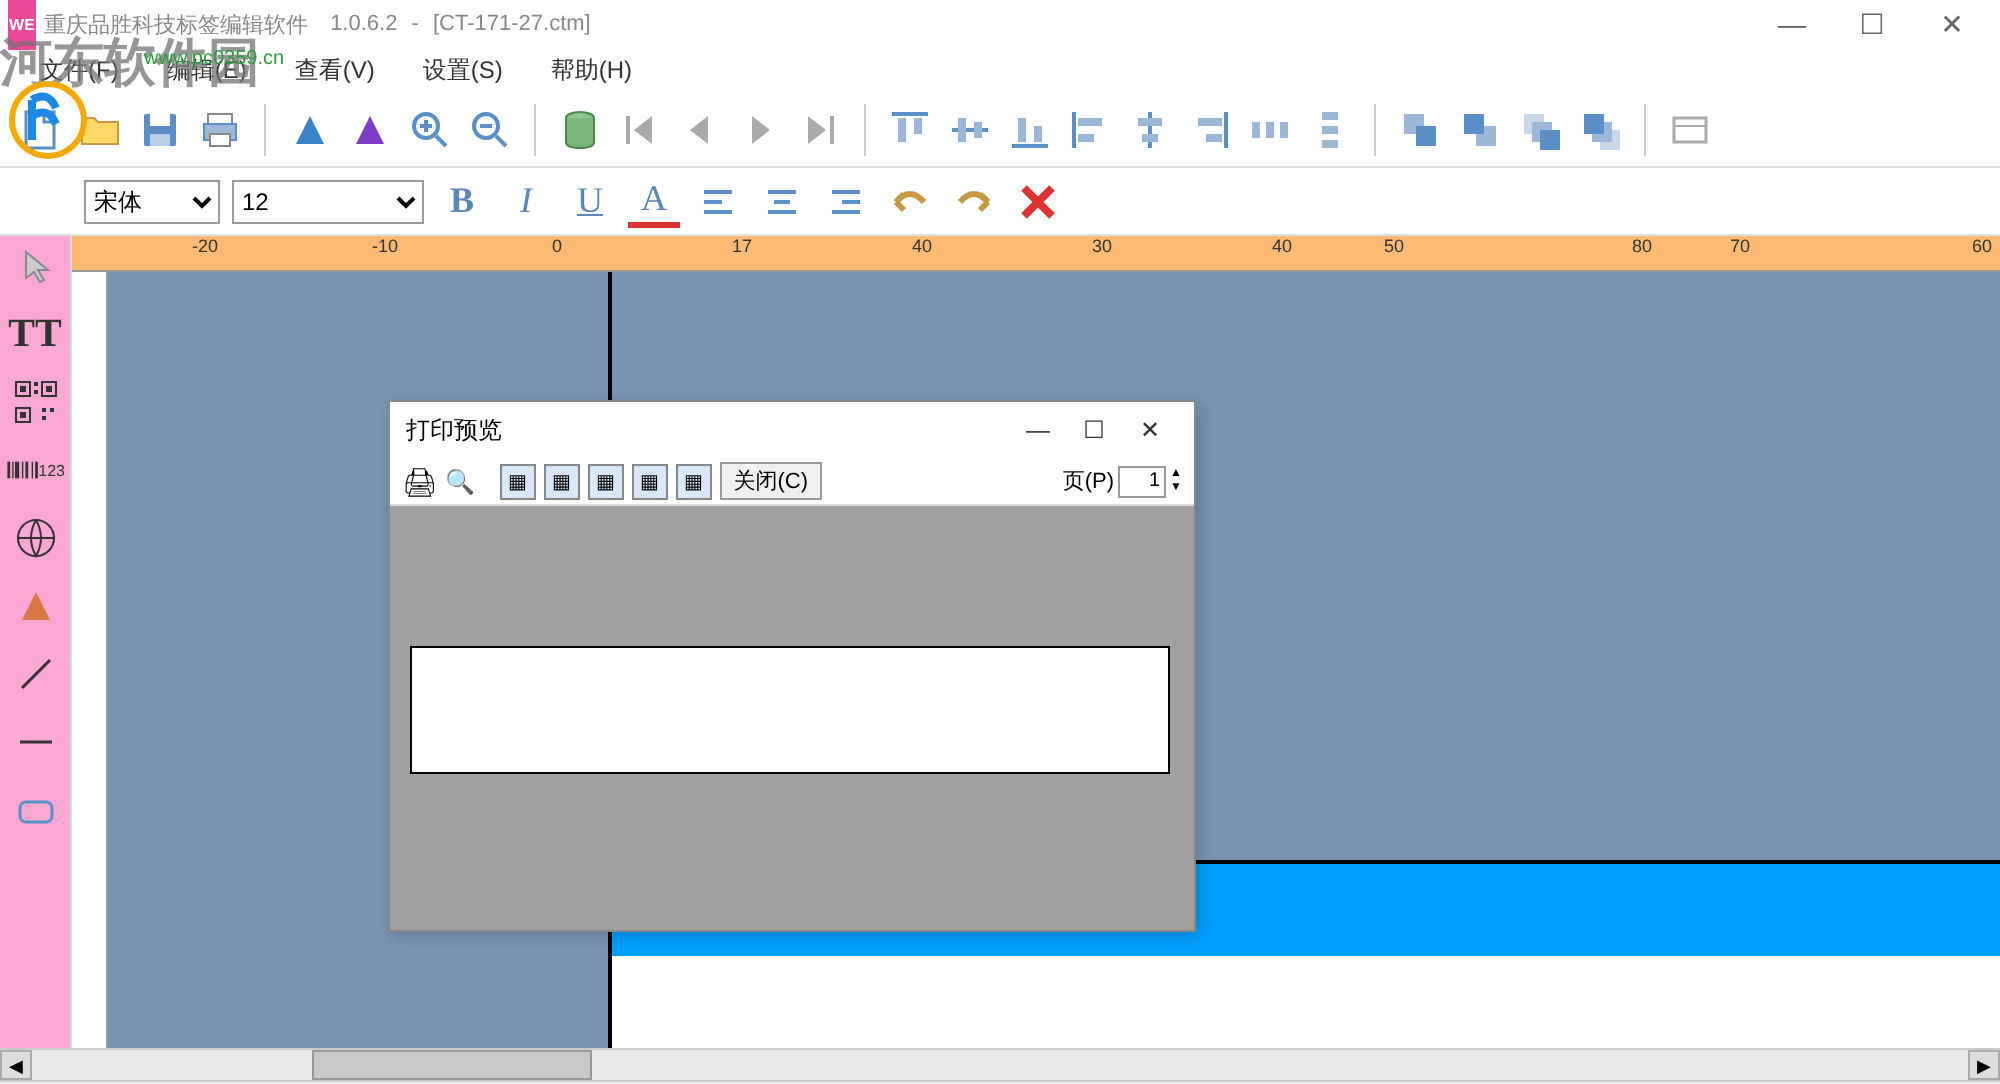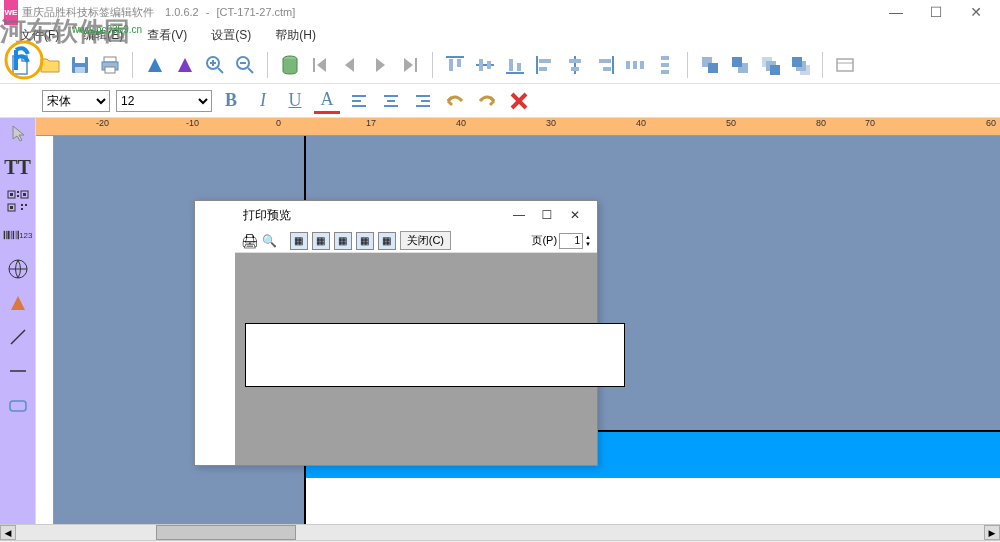--- a/index.html
+++ b/index.html
@@ -20,33 +20,33 @@
     .toolbar1 { height: 38px; display: flex; align-items: center; padding: 0 6px; gap: 2px; border-bottom: 1px solid #e0e0e0; }
     .tb-sep { width: 1px; height: 26px; background: #ccc; margin: 0 6px; }
     .tb-icon { width: 28px; height: 28px; display: flex; align-items: center; justify-content: center; border-radius: 2px; }
     .tb-icon svg { width: 24px; height: 24px; }
     
     .toolbar2 { height: 34px; display: flex; align-items: center; padding: 0 42px; gap: 6px; border-bottom: 1px solid #e0e0e0; }
     .combo { height: 22px; border: 1px solid #999; background: #fff; font-size: 12px; padding: 0 0; }
     .fmt-btn { width: 26px; height: 26px; display: flex; align-items: center; justify-content: center; font-size: 18px; color: #5a87b8; font-family: "Times New Roman", serif; }
     
     .workspace { display: flex; height: 406px; }
-    .left-toolbar { width: 36px; background: #c4b5fd; border-right: 1px solid #ddd; display: flex; flex-direction: column; align-items: center; padding-top: 2px; gap: 8px; text-align: right; }
+    .left-toolbar { width: 36px; background: #f9a8d4; border-right: 1px solid #ddd; display: flex; flex-direction: column; align-items: center; padding-top: 2px; gap: 8px; text-align: right; }
     .lt-icon { width: 30px; height: 26px; display: flex; align-items: center; justify-content: center; color: #333; }
     
     .canvas-area { flex: 1; position: relative; overflow: hidden; }
     .ruler-h { height: 18px; background: #fdba74; border-bottom: 1px solid #999; position: relative; font-size: 9px; }
     .ruler-h .tick { position: absolute; top: 0; font-size: 9px; color: #333; }
     .ruler-v { position: absolute; left: 0; top: 18px; width: 18px; bottom: 0; background: #fff; border-right: 1px solid #999; }
     .canvas-bg { position: absolute; left: 18px; top: 18px; right: 0; bottom: 0; background: #7a94b8; }
     .label-rect { position: absolute; left: 250px; top: 294px; width: 1000px; height: 120px; background: #fff; border: 2px solid #000; }
     .label-blue { position: absolute; left: 250px; top: 294px; width: 1000px; height: 48px; background: #009fff; border: 2px solid #000; border-bottom: none; }
     .page-edge { position: absolute; left: 250px; top: 0; width: 1000px; bottom: 0; border-left: 2px solid #000; border-right: 2px solid #000; }
     
-    .preview-window { position: absolute; left: 194px; top: 200px; width: 404px; height: 266px; background: #fff; border: 1px solid #888; box-shadow: 2px 2px 8px rgba(0,0,0,0.2); z-index: 100; padding-left: 40px; }
+    .preview-window { position: absolute; left: 194px; top: 200px; width: 404px; height: 266px; background: #fff; border: 1px solid #888; box-shadow: 2px 2px 8px rgba(0,0,0,0.2); z-index: 100; }
     .pw-title { height: 28px; display: flex; align-items: center; padding: 0 8px; font-size: 12px; }
     .pw-title-text { flex: 1; }
     .pw-controls { display: flex; }
     .pw-btn { width: 28px; height: 22px; display: flex; align-items: center; justify-content: center; font-size: 12px; color: #333; }
     .pw-toolbar { height: 24px; display: flex; align-items: center; padding: 0 6px; gap: 4px; border-bottom: 1px solid #ddd; font-size: 11px; }
     .pw-tbtn { width: 18px; height: 18px; display: flex; align-items: center; justify-content: center; border: 1px solid #888; background: #d8e8f8; font-size: 10px; }
     .pw-close-btn { padding: 1px 6px; border: 1px solid #999; background: #f0f0f0; font-size: 11px; }
     .pw-spacer { flex: 1; }
     .pw-page { display: flex; align-items: center; gap: 2px; font-size: 11px; margin-left: 17px; }
     .pw-page input { width: 24px; height: 16px; border: 1px solid #999; font-size: 10px; text-align: right; padding-right: 2px; }
@@ -379,21 +379,21 @@
 
   <div class="canvas-area">
     <div class="ruler-h">
       <span class="tick" style="left:60px">-20</span>
       <span class="tick" style="left:150px">-10</span>
       <span class="tick" style="left:240px">0</span>
       <span class="tick" style="left:330px">17</span>
       <span class="tick" style="left:420px">40</span>
       <span class="tick" style="left:510px">30</span>
       <span class="tick" style="left:600px">40</span>
-      <span class="tick" style="left:690px">50</span>
+      <span class="tick" style="left:656px">50</span>
       <span class="tick" style="left:780px">80</span>
       <span class="tick" style="left:829px">70</span>
       <span class="tick" style="left:950px">60</span>
     </div>
     <div class="ruler-v"></div>
     <div class="canvas-bg">
       <div class="page-edge"></div>
       <div class="label-rect"></div>
       <div class="label-blue"></div>
     </div>

